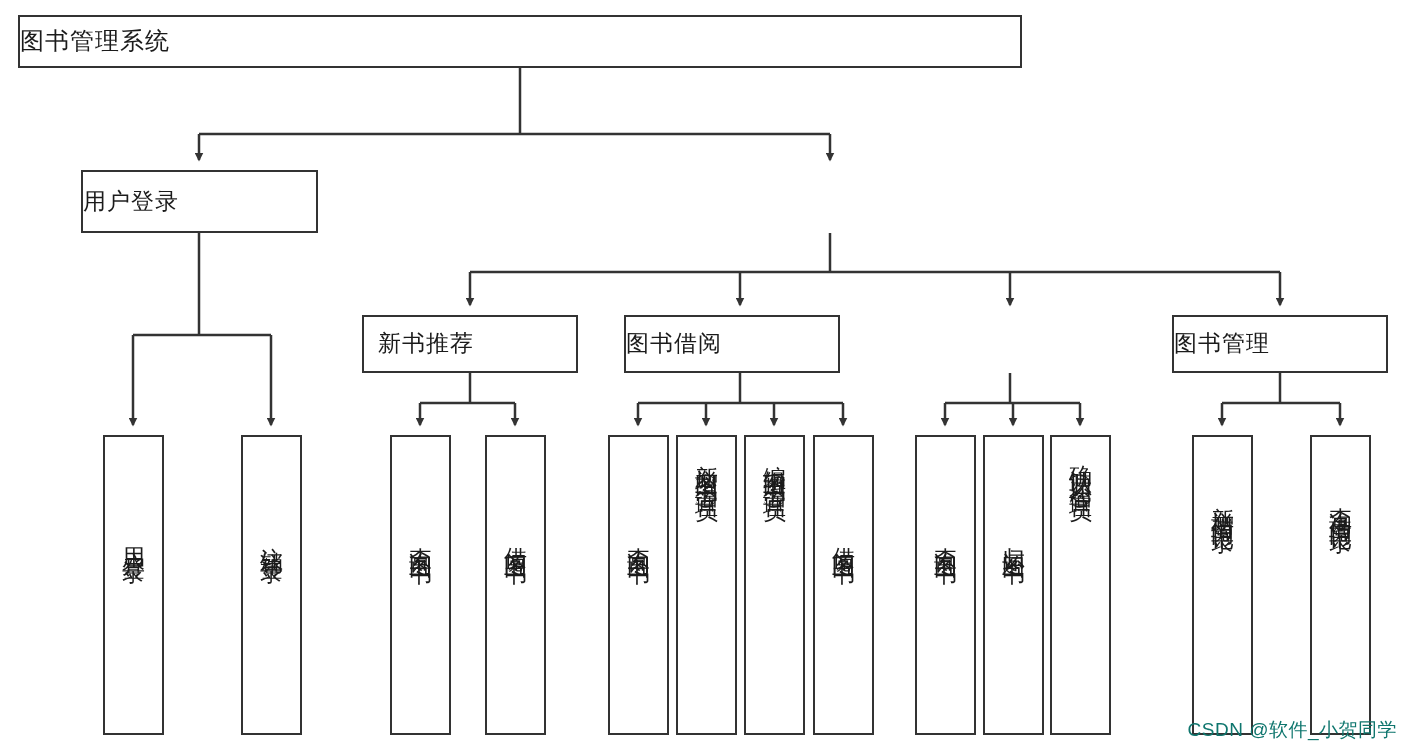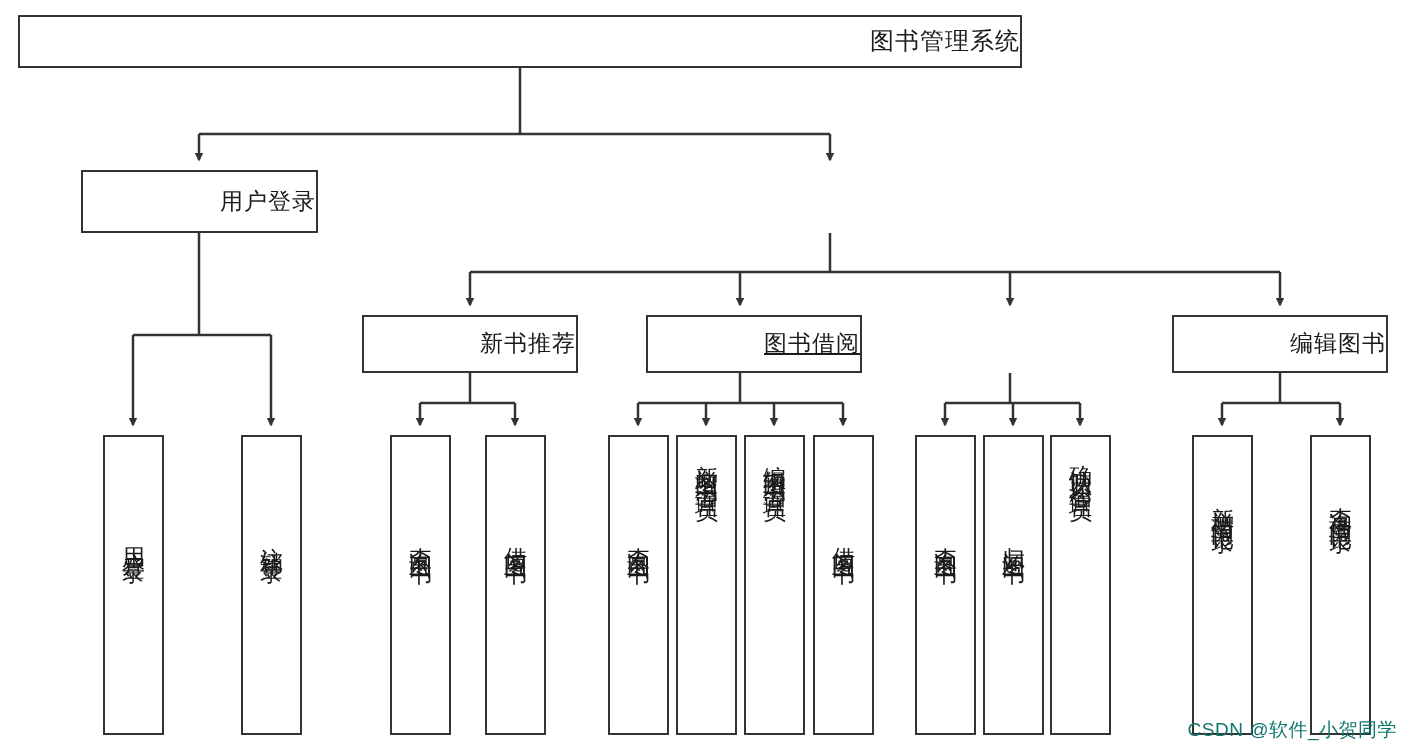--- a/index.html
+++ b/index.html
@@ -25,21 +25,21 @@
     height: 747px;
     pointer-events: none;
   }
   .node {
     position: absolute;
     box-sizing: border-box;
     border: 2.5px solid #333333;
     background: #ffffff;
     display: flex;
     align-items: center;
-    justify-content: flex-end;
+    justify-content: flex-start;
     color: #1b1b1b;
   }
   .node-h .label {
     font-size: 23px;
     line-height: 1.1;
     letter-spacing: 1px;
     white-space: nowrap;
   }
   .node-root .label { font-size: 24px; }
   .node-v {
@@ -128,25 +128,25 @@
     <span class="label">图书管理系统</span>
   </div>
 
   <div class="node node-h" style="left:81px; top:170px; width:237px; height:63px;">
     <span class="label">用户登录</span>
   </div>
 
   <div class="node node-h" style="left:362px; top:315px; width:216px; height:58px;padding-left:14px;">
     <span class="label">新书推荐</span>
   </div>
-  <div class="node node-h" style="left:646px; top:315px; width:216px; height:58px;text-decoration:underline;">
+  <div class="node node-h" style="left:624px; top:315px; width:216px; height:58px;">
     <span class="label">图书借阅</span>
   </div>
   <div class="node node-h" style="left:1172px; top:315px; width:216px; height:58px;">
-    <span class="label">编辑图书</span>
+    <span class="label">图书管理</span>
   </div>
 
   <div class="node node-v mid" style="left:103px; top:435px; width:61px; height:300px;">
     <span class="label">用户登录</span>
   </div>
   <div class="node node-v mid" style="left:241px; top:435px; width:61px; height:300px;">
     <span class="label">注销登录</span>
   </div>
 
   <div class="node node-v mid" style="left:390px; top:435px; width:61px; height:300px;">

